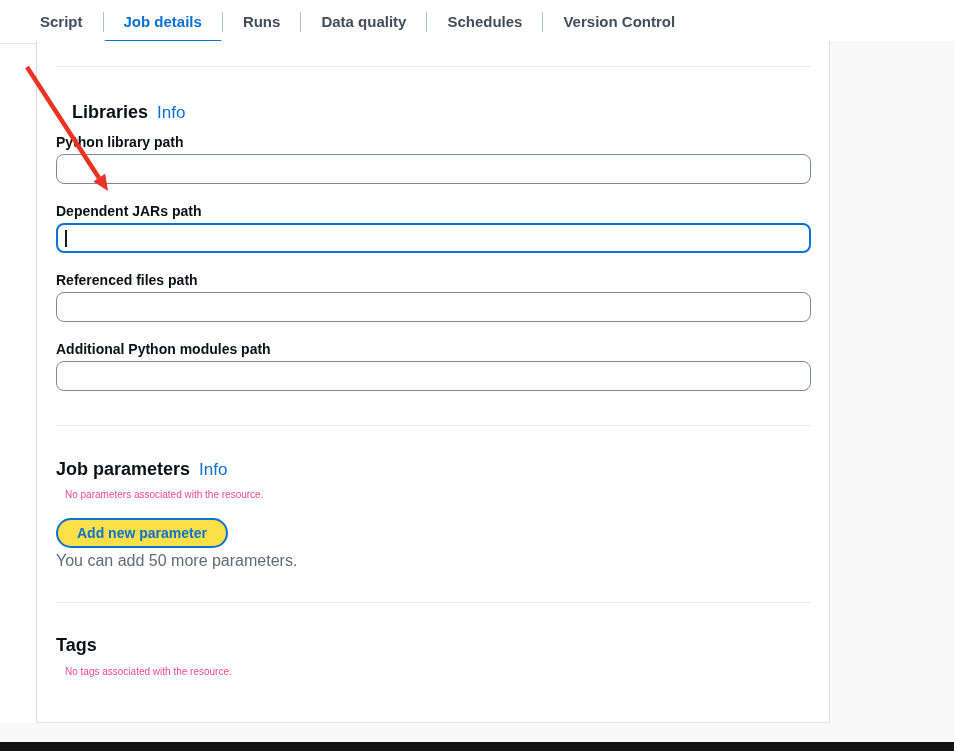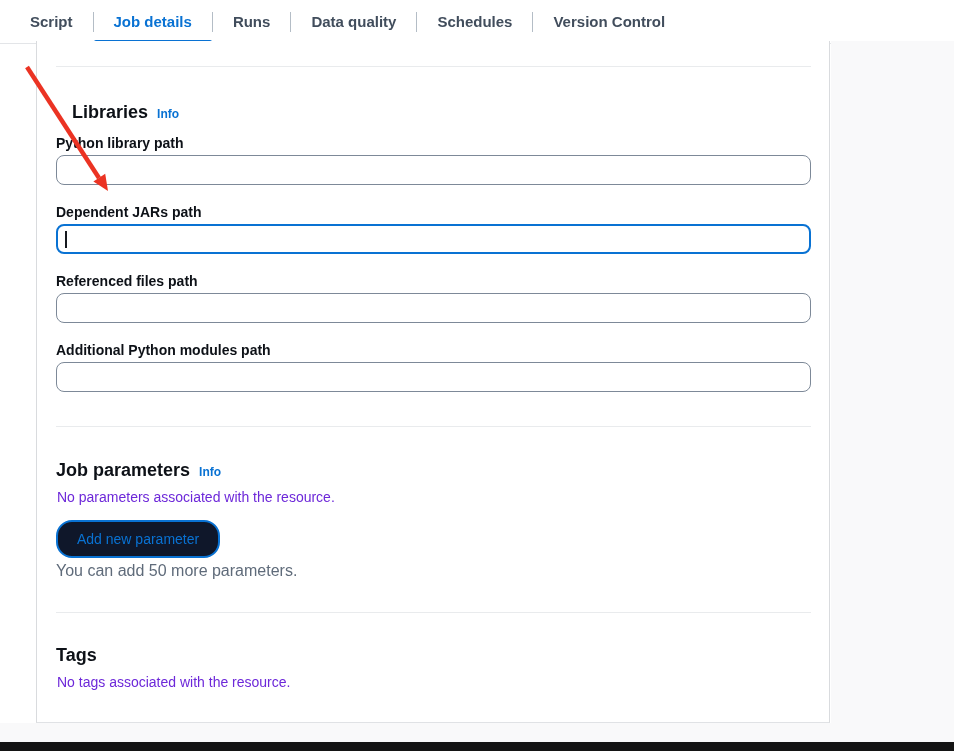--- a/index.html
+++ b/index.html
@@ -7,21 +7,21 @@
   body {
     width: 954px; height: 753px; position: relative; overflow: hidden;
     background: #ffffff;
     font-family: "Liberation Sans", "DejaVu Sans", sans-serif;
     color: #0d1117;
   }
 
   
   .tabbar {
     position: absolute; top: 0; left: 0; width: 954px; height: 44px;
-    display: flex; align-items: stretch; padding-left: 30px;
+    display: flex; align-items: stretch; padding-left: 40px;
     background: #fff; border-bottom: 1px solid #e3e5e8;
   }
   .tab {
     display: flex; align-items: center; padding: 0 20px;
     font-size: 15px; font-weight: 700; color: #414d5c;
     position: relative; cursor: pointer; white-space: nowrap;
   }
   .tab:first-child { padding-left: 0; }
   .tab.active { color: #0972d3; }
   .tab.active::after {
@@ -47,41 +47,41 @@
   .divider.d2 { margin-top: 34px; }
   .divider.d3 { margin-top: 33px; }
 
   h2 {
     margin: 0; font-size: 18px; line-height: 22px; font-weight: 700; color: #0d1117;
     display: flex; align-items: baseline; gap: 9px;
   }
   h2.h-libraries { margin-top: 34px; margin-left: 16px; }
   h2.h-params    { margin-top: 32px; }
   h2.h-tags      { margin-top: 31px; }
-  .info-link { font-size: 12px; font-weight: 700; color: #0972d3; cursor: pointer; text-decoration: none; }
+  .info-link { font-size: 17px; font-weight: 400; color: #0972d3; cursor: pointer; text-decoration: none; }
 
   .field { margin-top: 17px; }
   .fields .field:first-child { margin-top: 8px; }
   .field label { display: block; font-size: 14px; font-weight: 700; line-height: 20px; color: #0d1117; margin-bottom: 2px; }
   .inputwrap { position: relative; }
   .text-input {
     display: block; width: 755px; height: 30px; border: 1px solid #7d8998; border-radius: 8px;
     background: #fff; padding: 0 8px; font-family: inherit; font-size: 14px; color: #0d1117; outline: none;
   }
   .field.focused .text-input { border: 2px solid #0972d3; }
   .caret { position: absolute; left: 9px; top: 7px; width: 1.5px; height: 17px; background: #16191f; }
 
-  .empty-text { margin: 4px 0 0 1px; font-size: 14px; line-height: 20px; color: #6d28d9; }
+  .empty-text { margin: 4px 0 0 9px; font-size: 10px; line-height: 20px; color: #ec4899; }
   .empty-text.tags-empty { margin-top: 6px; }
   .btn-row { margin-top: 13px; }
   .btn-row.tag-row { margin-top: 15px; }
   .pill-btn {
-    display: inline-flex; align-items: center; height: 38px; padding: 0 19px;
-    border: 2px solid #0972d3; border-radius: 16px; background: #0f172a;
-    color: #0972d3; font-family: inherit; font-size: 14px; font-weight: 400; cursor: pointer;
+    display: inline-flex; align-items: center; height: 30px; padding: 0 19px;
+    border: 2px solid #0972d3; border-radius: 16px; background: #fde047;
+    color: #0972d3; font-family: inherit; font-size: 14px; font-weight: 700; cursor: pointer;
   }
   .hint-text { margin: 5px 0 0 0; font-size: 16px; line-height: 16px; color: #5f6b7a; }
 
   
   .arrow-overlay { position: absolute; left: 0; top: 0; width: 954px; height: 753px; pointer-events: none; z-index: 10; }
 </style>
 </head>
 <body>
 
 <div class="tabbar">

